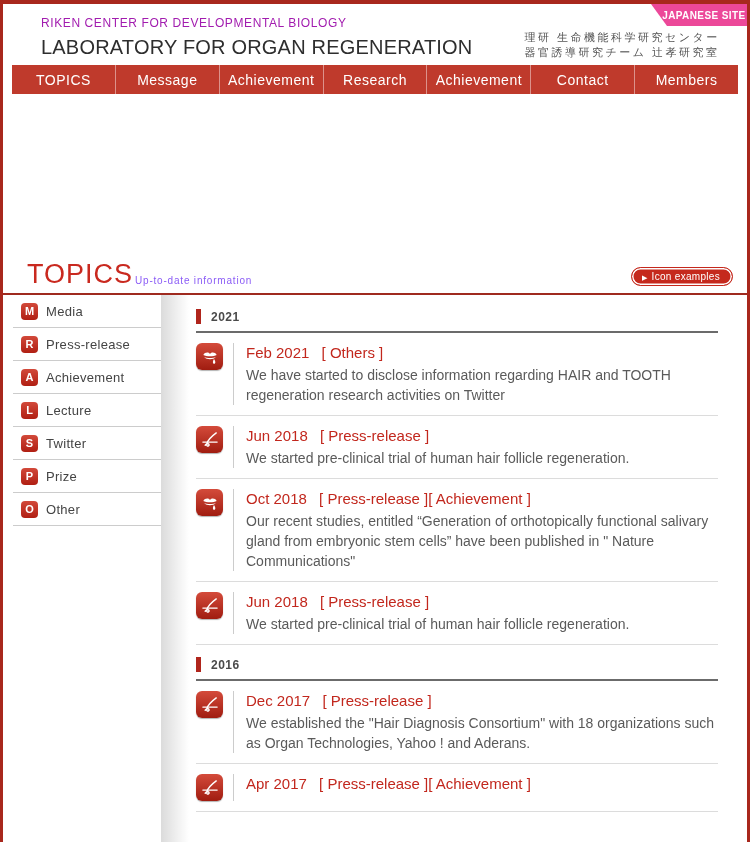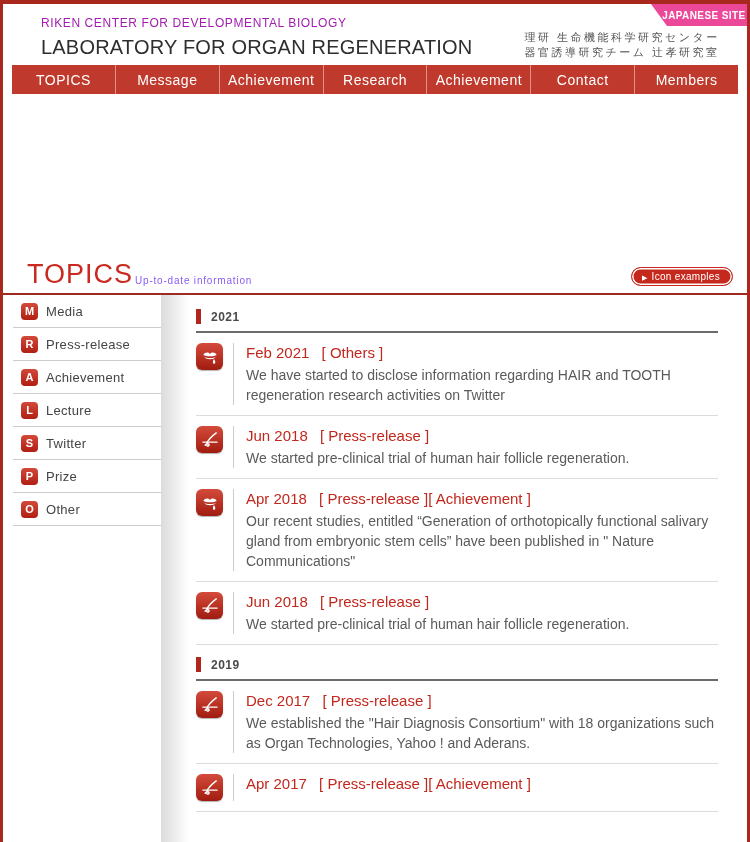--- a/index.html
+++ b/index.html
@@ -198,21 +198,21 @@
       <div class="news-item">
         <div class="news-icon">
           <svg width="20" height="20" viewBox="0 0 24 24">
               <path fill="#fff" d="M4 9.5 C6 6, 10 6, 12 8.3 C14 6, 18 6, 20 9.5 C16.5 11.6, 7.5 11.6, 4 9.5 Z"></path>
               <path fill="#fff" d="M5 12 C8 15.5, 16 15.5, 19 12 C15.8 13.6, 8.2 13.6, 5 12 Z"></path>
               <path fill="#fff" d="M16.8 14.5 C19.3 18, 18.4 20.2, 16.9 20.2 C15.4 20.2, 14.7 17.8, 16.8 14.5 Z"></path>
             </svg>
         </div>
         <div class="news-body">
           <div class="news-date-row">
-            <span class="news-date">Apr 2018</span>
+            <span class="news-date">Oct 2018</span>
             <span class="news-cats">[ Press-release ][ Achievement ]</span>
           </div>
           <div class="news-text">Our recent studies, entitled “Generation of orthotopically functional salivary gland from embryonic stem cells” have been published in " Nature Communications"</div>
         </div>
       </div>
 
       <div class="news-item">
         <div class="news-icon">
           <svg width="20" height="20" viewBox="0 0 24 24">
               <path fill="none" stroke="#fff" stroke-width="1.7" stroke-linecap="round" d="M19.5 3.5 C14 7.5, 9.5 12, 8 16.8 C7.5 18.6, 9 19.8, 10.2 19.1 C11.6 18.3, 10.8 16.3, 9.2 16.5 C7.9 16.7, 6.8 17.5, 6.2 18.3"></path>
@@ -223,21 +223,21 @@
           <div class="news-date-row">
             <span class="news-date">Jun 2018</span>
             <span class="news-cats">[ Press-release ]</span>
           </div>
           <div class="news-text">We started pre-clinical trial of human hair follicle regeneration.</div>
         </div>
       </div>
 
       <div class="year-head">
         <span class="year-bar"></span>
-        <span class="year-label">2019</span>
+        <span class="year-label">2016</span>
       </div>
 
       <div class="news-item">
         <div class="news-icon">
           <svg width="20" height="20" viewBox="0 0 24 24">
               <path fill="none" stroke="#fff" stroke-width="1.7" stroke-linecap="round" d="M19.5 3.5 C14 7.5, 9.5 12, 8 16.8 C7.5 18.6, 9 19.8, 10.2 19.1 C11.6 18.3, 10.8 16.3, 9.2 16.5 C7.9 16.7, 6.8 17.5, 6.2 18.3"></path>
               <path stroke="#fff" stroke-width="1.7" stroke-linecap="round" d="M3.5 14.5 H20.5"></path>
             </svg>
         </div>
         <div class="news-body">

